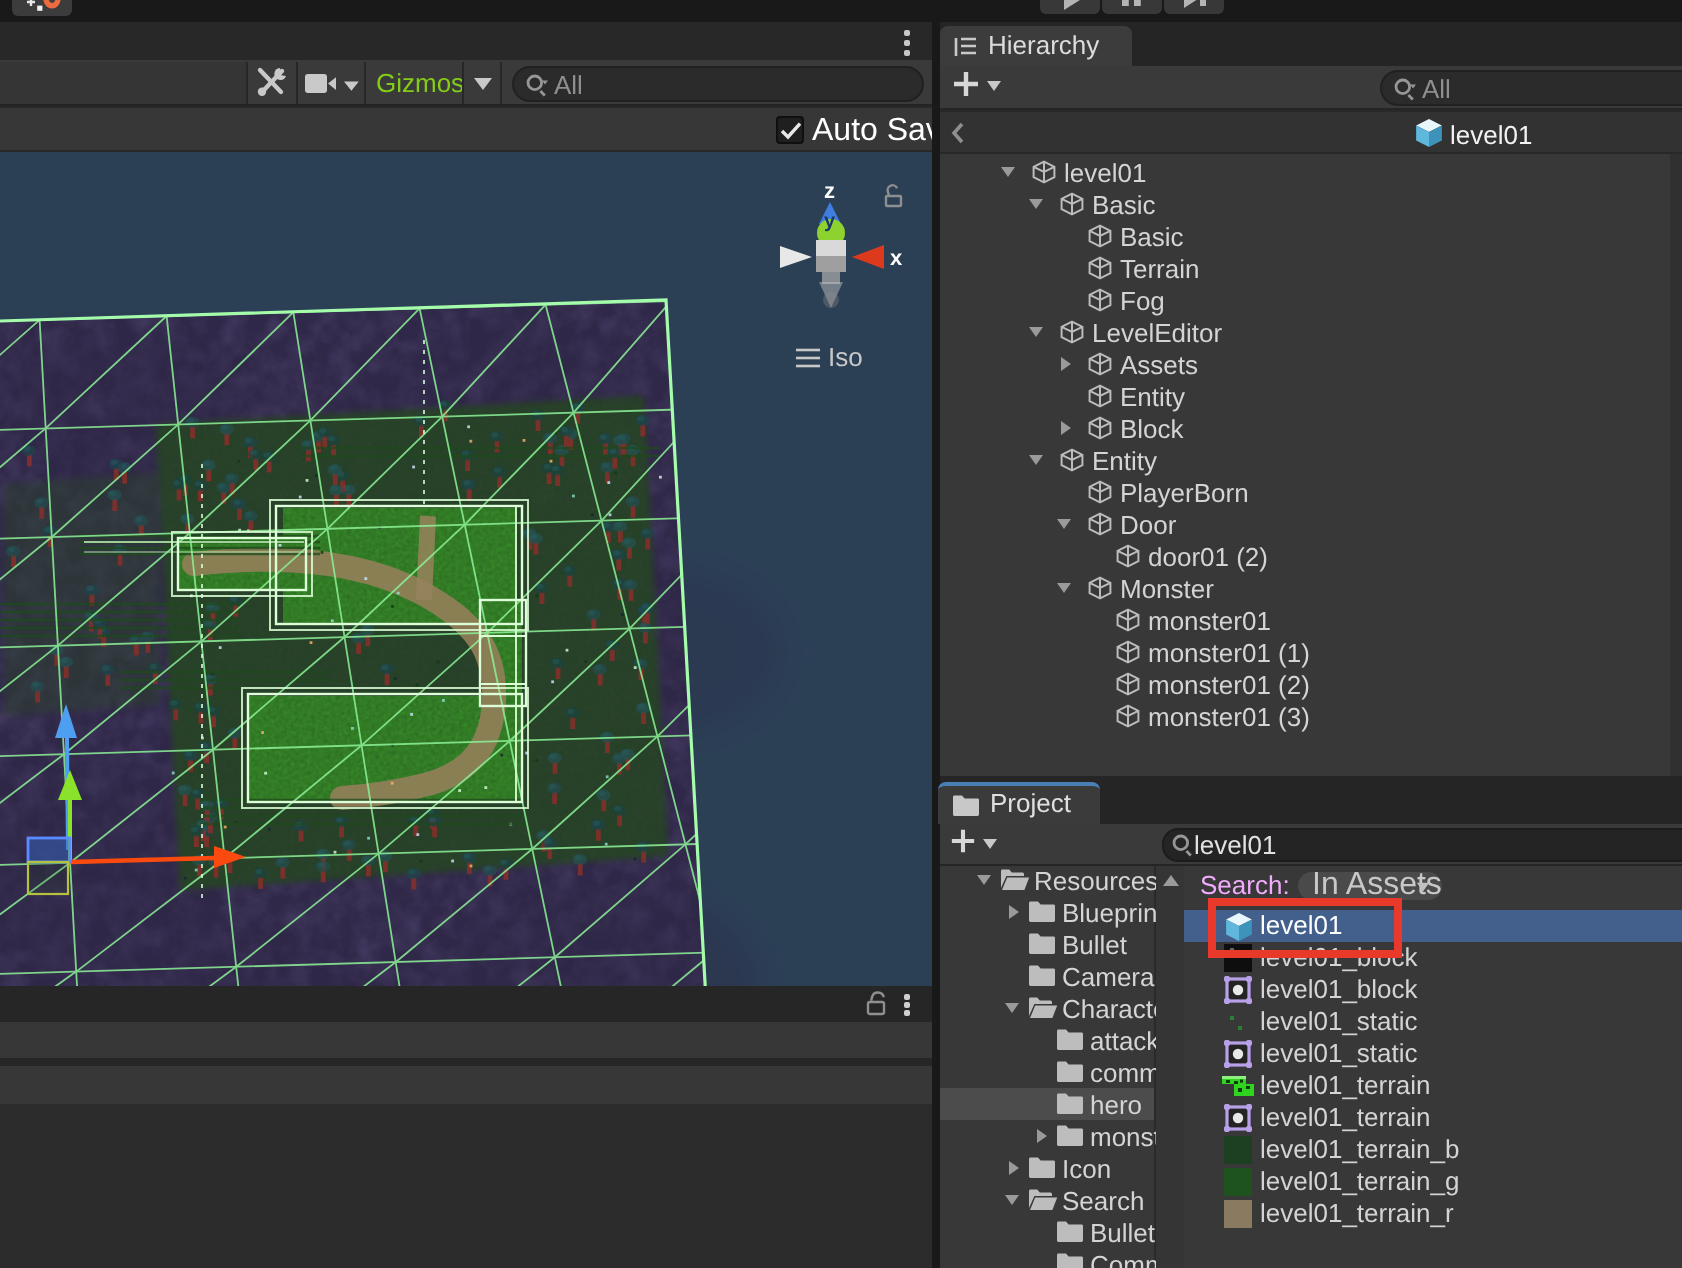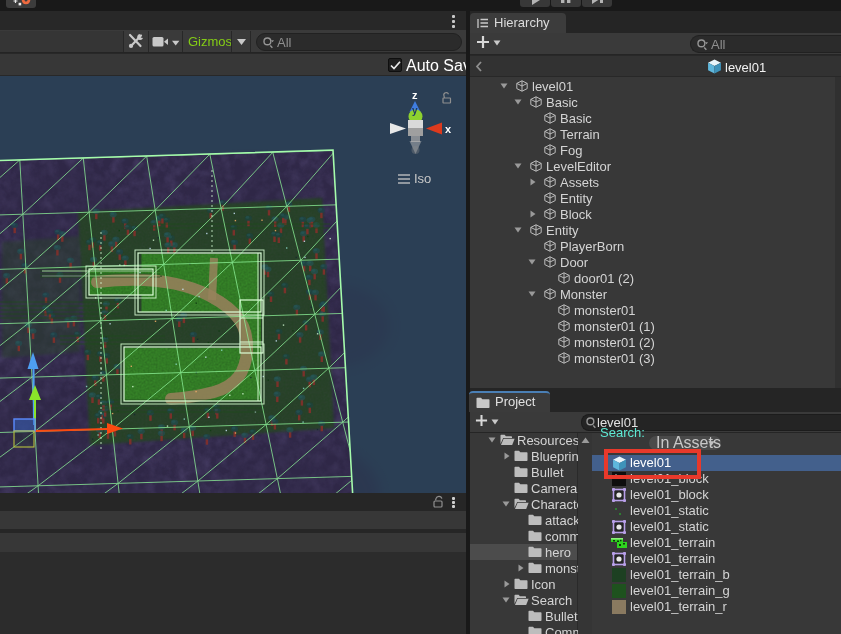--- a/index.html
+++ b/index.html
@@ -1011,21 +1011,21 @@
   </svg>
 <div class="txt" style="left:531px;top:593px;max-width:47px;overflow:hidden">Search</div>
 <svg style="position:absolute;left:528px;top:610px" width="14" height="12" viewBox="0 0 14 12">
 <path d="M0.5 1.5 Q0.5 0.8 1.2 0.8 L5 0.8 L6.3 2.2 L12.8 2.2 Q13.5 2.2 13.5 2.9 L13.5 10.3 Q13.5 11 12.8 11 L1.2 11 Q0.5 11 0.5 10.3 Z" fill="#bdbdbd"></path>
   </svg>
 <div class="txt" style="left:545px;top:609px;max-width:33px;overflow:hidden">Bullet</div>
 <svg style="position:absolute;left:528px;top:626px" width="14" height="12" viewBox="0 0 14 12">
 <path d="M0.5 1.5 Q0.5 0.8 1.2 0.8 L5 0.8 L6.3 2.2 L12.8 2.2 Q13.5 2.2 13.5 2.9 L13.5 10.3 Q13.5 11 12.8 11 L1.2 11 Q0.5 11 0.5 10.3 Z" fill="#bdbdbd"></path>
   </svg>
 <div class="txt" style="left:545px;top:625px;max-width:33px;overflow:hidden">Comm</div>
-<div class="txt" style="left:600px;top:425px;color:#5eead4">Search:</div>
+<div class="txt" style="left:600px;top:435px;color:#f0abfc">Search:</div>
 <div class="abs" style="left:649px;top:436px;width:72px;height:14px;background:#4a4a4a;border-radius:7px"></div>
 <div class="txt" style="left:656px;top:435px;color:#c8c8c8;font-size:16px">In Assets</div>
 <svg style="position:absolute;left:708px;top:440px" width="7" height="7" viewBox="0 0 8 8">
     <path d="M0.5 1.5 L7.5 1.5 L4 6.5 Z" fill="#c0c0c0"></path>
   </svg>
 <div class="abs" style="left:592px;top:455px;width:249px;height:16px;background:#43608c"></div>
 <svg style="position:absolute;left:612px;top:456px" width="15" height="15" viewBox="0 0 14 14">
 <path d="M7 0.5 L13 3.5 L7 6.5 L1 3.5 Z" fill="#e9f6fb"></path>
 <path d="M1 3.5 L7 6.5 L7 13.5 L1 10.5 Z" fill="#5fb7dc"></path>
 <path d="M13 3.5 L7 6.5 L7 13.5 L13 10.5 Z" fill="#3e93ba"></path>

